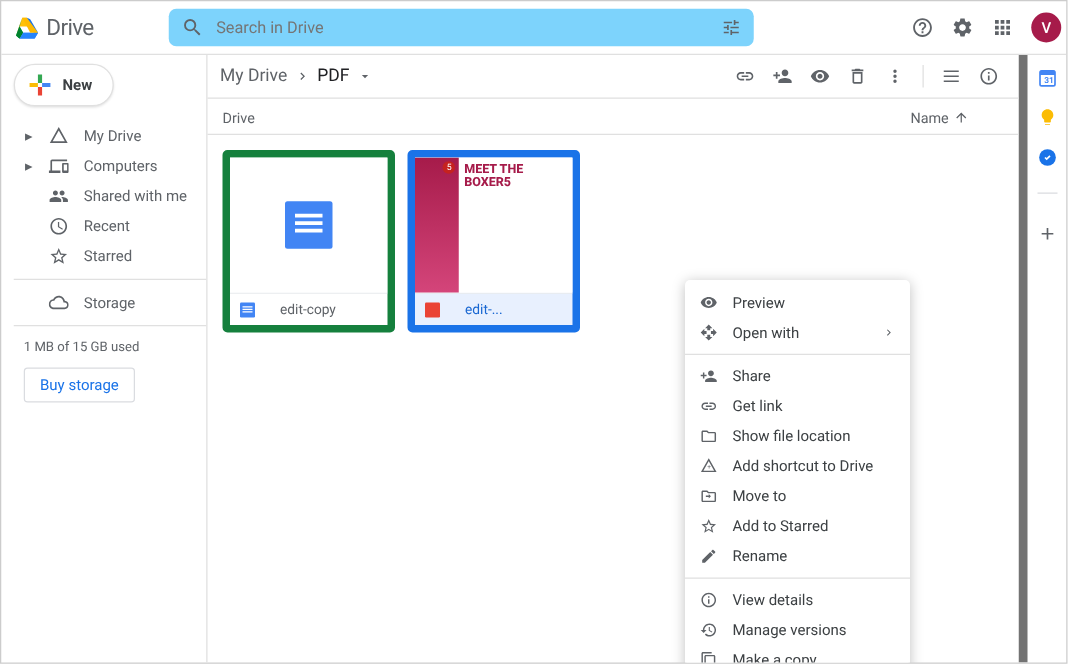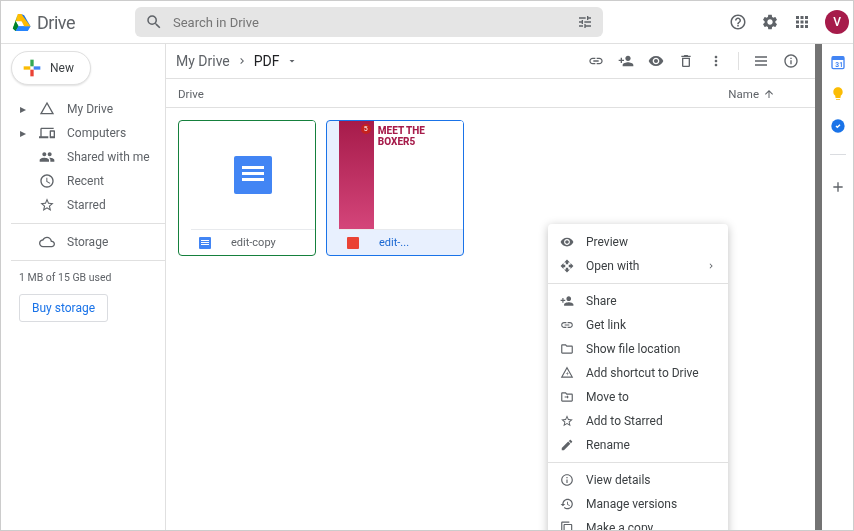--- a/index.html
+++ b/index.html
@@ -2,54 +2,54 @@
 <html><head>
   <meta charset="utf-8">
   <style>
     * { margin: 0; padding: 0; box-sizing: border-box; font-family: 'Google Sans', Roboto, Arial, sans-serif; }
     body { width: 854px; height: 531px; background: #fff; border: 1px solid #ccc; overflow: hidden; position: relative; }
     
     .topbar { height: 43px; display: flex; align-items: center; padding: 0 4px 0 10px; border-bottom: 1px solid #e0e0e0; gap: 12px; }
     .logo { display: flex; align-items: center; gap: 6px; cursor: pointer; }
     .logo-icon { width: 20px; height: 17px; }
     .logo-text { font-size: 18px; color: #5f6368; letter-spacing: -0.5px; }
-    .search-bar { flex: 0 0 468px; height: 30px; background: #e5e5e5; border-radius: 6px; display: flex; align-items: center; padding: 0 10px; margin-left: 48px; }
+    .search-bar { flex: 0 0 468px; height: 30px; background: #7dd3fc; border-radius: 6px; display: flex; align-items: center; padding: 0 10px; margin-left: 48px; }
     .search-icon { width: 18px; height: 18px; fill: #5f6368; }
     .search-input { border: none; background: transparent; outline: none; font-size: 13px; color: #5f6368; margin-left: 10px; flex: 1; }
     .tune-icon { width: 16px; height: 16px; fill: #5f6368; cursor: pointer; }
     .topbar-right { margin-left: auto; display: flex; align-items: center; gap: 14px; }
     .topbar-icon { width: 18px; height: 18px; fill: #5f6368; cursor: pointer; }
     .avatar { width: 24px; height: 24px; border-radius: 50%; background: #a61b4a; color: #fff; display: flex; align-items: center; justify-content: center; font-size: 12px; font-weight: 500; cursor: pointer; }
     
     .main { display: flex; height: calc(100% - 43px); }
     .sidebar { width: 164px; padding: 7px 0 0 10px; }
     .new-btn { display: inline-flex; align-items: center; gap: 8px; background: #fff; border: 1px solid #e0e0e0; border-radius: 18px; padding: 6px 16px 6px 10px; box-shadow: 0 1px 2px rgba(0,0,0,0.12); cursor: pointer; margin-bottom: 12px; }
     .new-plus { width: 20px; height: 20px; }
-    .new-btn span { font-size: 12px; color: #3c4043; font-weight: 400; }
+    .new-btn span { font-size: 12px; color: #3c4043; font-weight: 700; }
     .nav-item { display: flex; align-items: center; gap: 12px; padding: 4px 0 4px 8px; font-size: 12px; color: #5f6368; cursor: pointer; border-radius: 0 15px 15px 0; }
     .nav-chevron { width: 8px; display: flex; justify-content: center; }
     .nav-icon { width: 16px; height: 16px; fill: #5f6368; }
     .nav-divider { border-top: 1px solid #e0e0e0; margin: 6px 0 6px 0; }
     .storage-info { font-size: 10.5px; color: #5f6368; padding: 4px 0 0 8px; }
     .buy-btn { display: inline-block; border: 1px solid #dadce0; border-radius: 3px; padding: 6px 12px; font-size: 12px; color: #1a73e8; margin: 10px 0 0 8px; cursor: pointer; }
     
     .content { flex: 1; border-left: 1px solid #e0e0e0; position: relative; }
     .breadcrumb-row { display: flex; align-items: center; padding: 8px 16px 8px 10px; border-bottom: 1px solid #e0e0e0; }
     .breadcrumb { display: flex; align-items: center; gap: 6px; font-size: 14px; color: #5f6368; }
     .breadcrumb .current { color: #202124; }
     .breadcrumb-chevron { width: 12px; height: 12px; fill: #5f6368; }
     .actions { margin-left: auto; display: flex; align-items: center; gap: 14px; }
     .action-icon { width: 16px; height: 16px; fill: #5f6368; cursor: pointer; }
     .action-sep { width: 1px; height: 18px; background: #e0e0e0; }
     
     .list-header { display: flex; padding: 8px 40px 6px 12px; font-size: 11.5px; color: #5f6368; border-bottom: 1px solid #e0e0e0; }
     .list-header .name-col { margin-left: auto; display: flex; align-items: center; gap: 4px; }
     
     .files-area { padding: 12px; display: flex; gap: 10px; }
-    .file-card { width: 138px; border: 1px solid #15803d; border-radius: 4px; overflow: hidden; background: #fff; cursor: pointer; padding-left: 12px; }
+    .file-card { width: 138px; border: 6px solid #15803d; border-radius: 4px; overflow: hidden; background: #fff; cursor: pointer; }
     .file-card.selected { border-color: #1a73e8; background: #e8f0fe; }
     .file-thumb { height: 108px; background: #fff; display: flex; align-items: center; justify-content: center; position: relative; }
     .doc-icon-lg { width: 38px; height: 38px; background: #4285f4; border-radius: 2px; position: relative; }
     .doc-icon-lg::before { content:''; position:absolute; left:8px; right:8px; top:10px; height:3px; background:#fff; box-shadow: 0 6px 0 #fff, 0 12px 0 #fff; }
     .pdf-thumb { width: 100%; height: 100%; display: flex; }
     .pdf-left { flex: 0.3; background: linear-gradient(#a61b4a, #d4457a); position: relative; }
     .pdf-left::before { content:'5'; position:absolute; top:3px; right:3px; width:10px; height:10px; background:#c5221f; color:#fff; border-radius:50%; font-size:7px; display:flex; align-items:center; justify-content:center; }
     .pdf-right { flex: 0.7; background:#fff; padding: 4px 4px; }
     .pdf-title { font-size: 10px; font-weight: 800; color: #a61b4a; line-height: 1.1; }
     .file-meta { display: flex; align-items: center; gap: 20px; padding: 6px 8px; border-top: 1px solid #e8eaed; }

